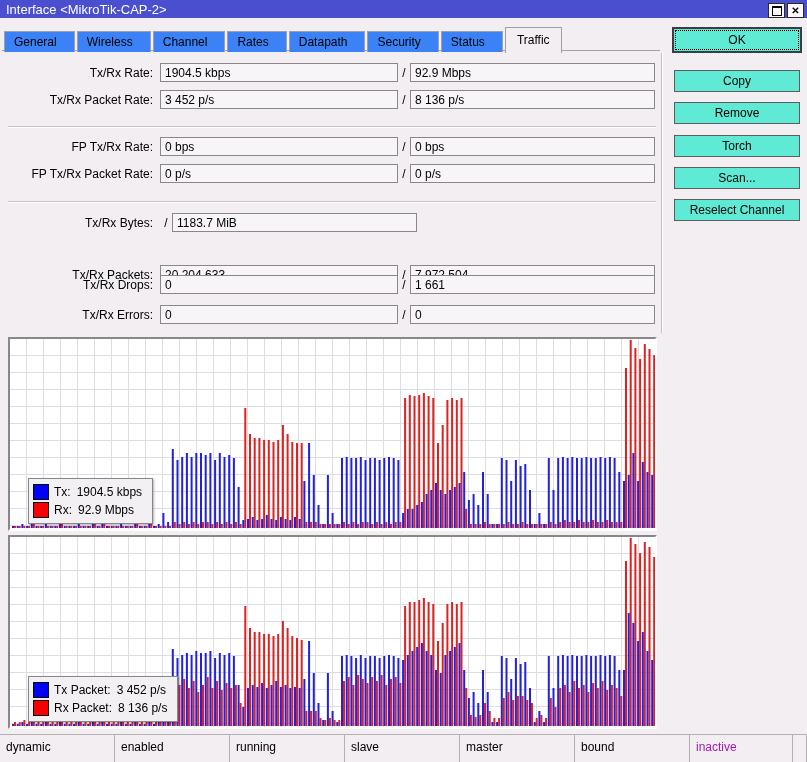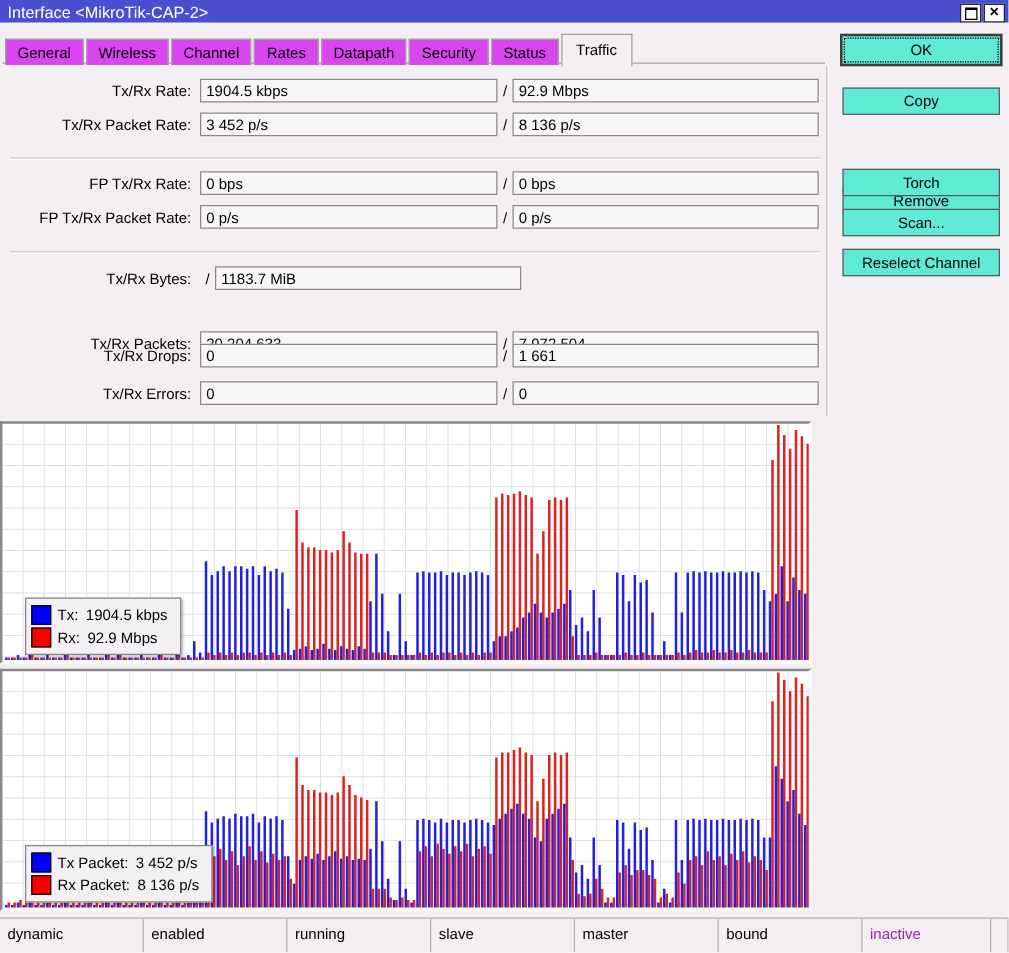--- a/index.html
+++ b/index.html
@@ -9,39 +9,39 @@
   
   .titlebar{position:absolute;left:0;top:0;width:807px;height:18px;background:#4a4fd0;display:flex;align-items:center;}
   .titlebar .title{color:#fff;font-size:13px;padding-left:6px;white-space:nowrap;}
   .winbtns{position:absolute;right:3px;top:3px;display:flex;gap:2px;}
   .winbtn{width:17px;height:15px;background:#fbf9fc;border:1px solid #2a2a2a;box-sizing:border-box;display:flex;align-items:center;justify-content:center;font-size:10px;font-weight:bold;line-height:1;cursor:default;}
   .maxglyph{width:8px;height:7px;border:1px solid #000;border-top:2px solid #000;}
 
   
   .tabstrip{position:absolute;left:4px;top:26px;height:26px;display:flex;align-items:flex-end;z-index:2;}
   .tab-baseline{position:absolute;left:2px;top:50px;width:658px;height:1px;background:#a39fa3;z-index:1;}
-  .tab{background:#d946ef;border:1px solid #a39fa3;border-bottom:none;padding:3px 9px 3px 9px;margin-right:2px;position:relative;z-index:1;cursor:default;white-space:nowrap;}
+  .tab{background:#3b82f6;border:1px solid #a39fa3;border-bottom:none;padding:3px 17px 3px 9px;margin-right:2px;position:relative;z-index:1;cursor:default;white-space:nowrap;}
   .tab.active{background:#f2eef2;padding:5px 11px 6px 11px;z-index:3;margin-bottom:-1px;}
 
   
   .frow{position:absolute;left:0;display:flex;align-items:center;height:19px;}
   .flabel{width:153px;text-align:right;padding-right:7px;white-space:nowrap;}
   .fbox{height:19px;border:1px solid #8a868a;background:#f8f5f8;box-sizing:border-box;padding:2px 4px 0 4px;line-height:15px;white-space:nowrap;overflow:hidden;}
   .fbox.tx{width:238px;}
   .fbox.rx{width:245px;}
   .slash{width:12px;text-align:center;}
   .sep{position:absolute;left:8px;width:648px;height:0;border-top:1px solid #c6c2c6;border-bottom:1px solid #ffffff;}
   .vsep{position:absolute;left:661px;top:53px;width:1px;height:280px;background:#c2bec2;box-shadow:1px 0 0 #fff;}
 
   
   .btn{position:absolute;left:674px;width:126px;height:22px;border:1px solid #5f5b5f;background:#5eead4;text-align:center;line-height:20px;box-sizing:border-box;cursor:default;white-space:nowrap;}
   .btn.default{left:672px;width:130px;height:26px;border:2px solid #3f3b3f;line-height:22px;outline:1px dotted #000;outline-offset:-4px;}
 
   
-  .graph{position:absolute;left:0;width:649px;height:194px;box-sizing:border-box;border:2px solid;border-color:#8a868a #fdfdfd #fdfdfd #8a868a;background-color:#fff;background-image:linear-gradient(to right,#dddde3 1px,transparent 1px),linear-gradient(to bottom,#dddde3 1px,transparent 1px);background-size:17px 17px;background-position:-1px -1px;padding-left:40px;}
+  .graph{position:absolute;left:8px;width:649px;height:194px;box-sizing:border-box;border:2px solid;border-color:#8a868a #fdfdfd #fdfdfd #8a868a;background-color:#fff;background-image:linear-gradient(to right,#dddde3 1px,transparent 1px),linear-gradient(to bottom,#dddde3 1px,transparent 1px);background-size:17px 17px;background-position:-1px -1px;padding-left:40px;}
   .graph svg{position:absolute;left:0;top:0;}
   .legend{position:absolute;left:18px;bottom:5px;background:#f3f0f4;border:1px solid #89858a;box-shadow:1px 1px 2px rgba(0,0,0,.3);padding:3px 10px 3px 4px;}
   .lgrow{display:flex;align-items:center;margin:2px 0;}
   .lgswatch{width:14px;height:14px;border:1px solid #000;box-sizing:content-box;margin-right:5px;flex:none;}
   .lglabel{margin-right:6px;white-space:nowrap;}
   .lgvalue{white-space:nowrap;}
 
   
   .statusbar{position:absolute;left:0;top:734px;width:807px;height:28px;border-top:1px solid #b3afb3;box-sizing:border-box;background:#f2eef2;}
   .scell{position:absolute;top:0;height:27px;border-right:1px solid #b3afb3;box-sizing:border-box;padding:5px 0 0 6px;white-space:nowrap;overflow:hidden;}
@@ -125,21 +125,21 @@
         <div class="fbox rx">0</div>
       </div>
       <div class="sep" style="top: 126px;"></div>
       <div class="sep" style="top: 201px;"></div>
     </div>
   <div class="vsep"></div>
 
   <div id="sidebuttons">
       <div class="btn default" style="top: 27px;">OK</div>
       <div class="btn" style="top: 70px;">Copy</div>
-      <div class="btn" style="top: 102px; margin-top: 48px;">Remove</div>
+      <div class="btn" style="top: 102px;">Remove</div>
       <div class="btn" style="top: 135px;">Torch</div>
       <div class="btn" style="top: 167px;">Scan...</div>
       <div class="btn" style="top: 199px;">Reselect Channel</div>
     </div>
 
   <div id="graphs">
       <div class="graph" style="top: 337px;">
         <svg width="645" height="190">
           <rect x="4.0" y="187" width="2" height="2" fill="#dd2222"></rect>
           <rect x="2.0" y="187" width="2" height="2" fill="#2222dd"></rect>

